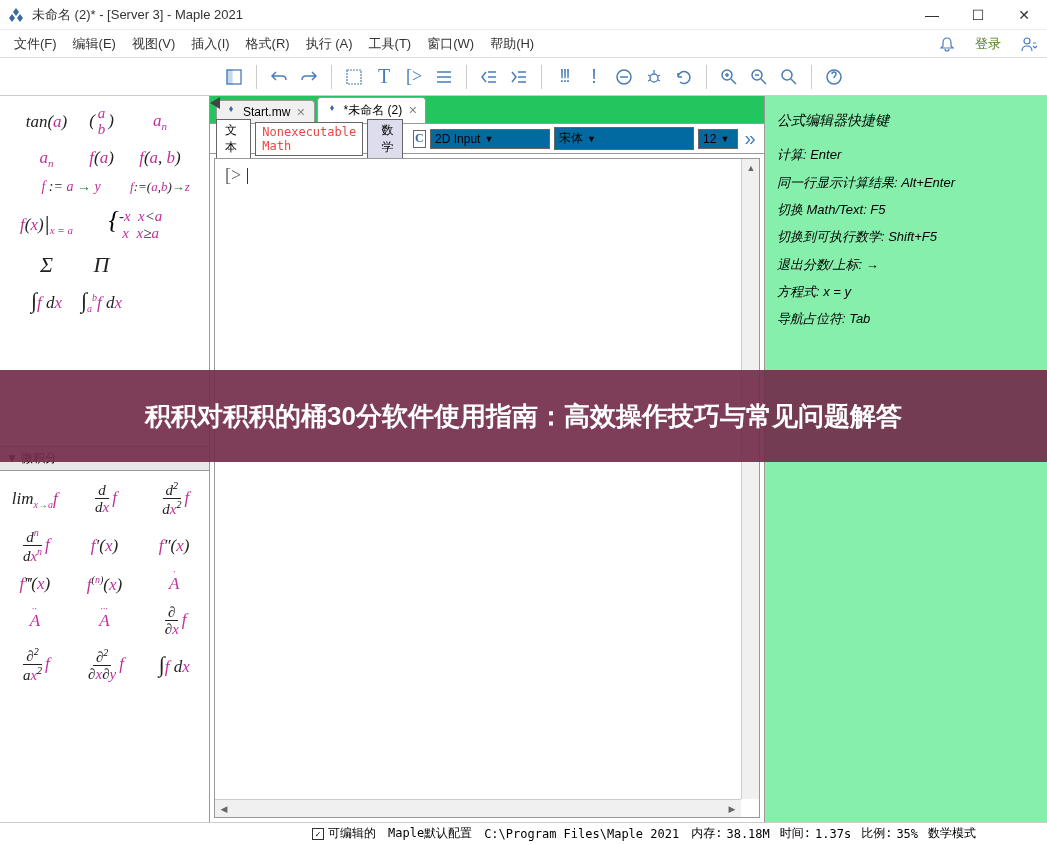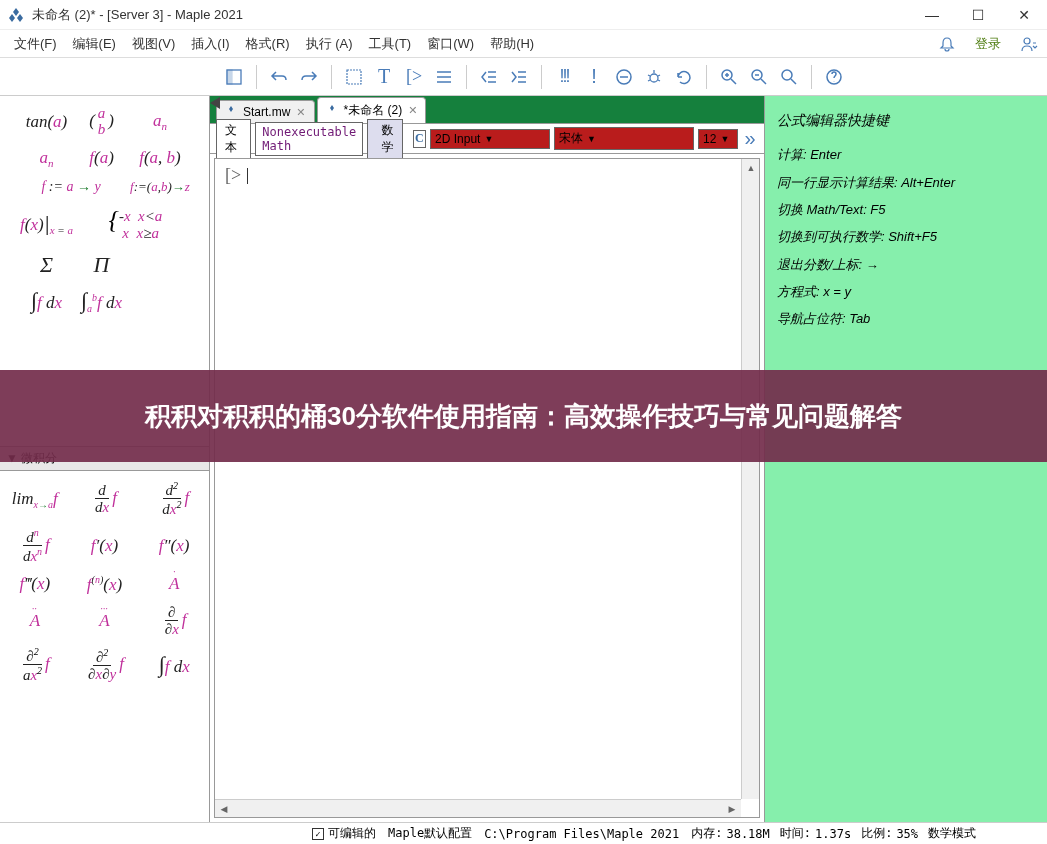--- a/index.html
+++ b/index.html
@@ -23,31 +23,31 @@
 .palette-grid { display: grid; grid-template-columns: repeat(3, 1fr); gap: 2px 4px; align-items: center; justify-items: center; }
 .pal-cell { padding: 4px 2px; text-align: center; font-style: italic; white-space: nowrap; }
 .mv { color: #c0309b; }
 .blk { color: #222; }
 .grn { color: #1a7a2a; }
 .palette-header { background: #e8e8e8; padding: 3px 6px; font-size: 12px; border-top: 1px solid #999; border-bottom: 1px solid #999; font-family: "Microsoft YaHei"; font-style: normal; }
 .palette2 { flex: 1; overflow: hidden; padding: 6px 2px; font-family: "Times New Roman", serif; font-size: 17px; }
 .content-area { flex: 1; display: flex; position: relative; }
 .splitter-pin { position: absolute; top: 2px; left: -1px; width: 0; height: 0; border-left: 6px solid transparent; border-right: 6px solid transparent; border-bottom: 10px solid #444; transform: rotate(-90deg); }
 .document-col { flex: 1; display: flex; flex-direction: column; border-right: 1px solid #999; }
-.tabbar { height: 28px; display: flex; align-items: flex-end; padding: 0 6px; border-bottom: 1px solid #999; background: #15803d; }
+.tabbar { height: 28px; display: flex; align-items: flex-end; padding: 0 6px; border-bottom: 1px solid #999; background: #22c55e; }
 .tab { display: flex; align-items: center; gap: 4px; padding: 4px 8px; border: 1px solid #999; border-bottom: none; border-radius: 4px 4px 0 0; background: #fff; margin-right: 2px; font-size: 12px; }
 .tab.active { background: #fff; }
 .tab.inactive { background: #f0f0f0; }
 .tab-icon { width: 14px; height: 14px; color: #3a6ba0; }
 .tab-close { font-size: 11px; color: #888; margin-left: 2px; }
 .format-bar { height: 30px; display: flex; align-items: center; padding: 4px 6px; gap: 4px; border-bottom: 1px solid #999; background: #fff; }
 .fmt-box { border: 1px solid #666; padding: 2px 6px; font-size: 12px; background: #fff; }
 .fmt-box.btn { padding: 2px 8px; }
 .fmt-box.sel { background: #dde; text-align: right; }
-.fmt-dropdown { border: 1px solid #666; padding: 2px 4px; font-size: 12px; display: flex; align-items: center; background: #b91c1c; }
+.fmt-dropdown { border: 1px solid #666; padding: 2px 4px; font-size: 12px; display: flex; align-items: center; background: #0369a1; }
 .fmt-dropdown .arrow { margin-left: 4px; font-size: 9px; }
 .c-icon { width: 18px; height: 18px; border: 1px solid #666; display: flex; align-items: center; justify-content: center; font-family: serif; font-weight: bold; color: #3a6ba0; margin-left: 6px; }
 .worksheet { flex: 1; background: #fff; position: relative; border: 1px solid #999; margin: 4px; }
 .ws-content { padding: 6px 10px; font-family: serif; font-size: 16px; display: flex; align-items: center; gap: 6px; }
 .prompt-bracket { color: #666; font-size: 18px; }
 .cursor { border-left: 1px solid #333; height: 16px; display: inline-block; }
 .ws-scrollbar-v { position: absolute; right: 0; top: 0; bottom: 18px; width: 18px; background: #f0f0f0; border-left: 1px solid #ccc; }
 .ws-scrollbar-h { position: absolute; left: 0; right: 18px; bottom: 0; height: 18px; background: #f0f0f0; border-top: 1px solid #ccc; display: flex; }
 .sb-btn { width: 18px; height: 18px; display: flex; align-items: center; justify-content: center; font-size: 9px; color: #666; }
 .hint-panel { width: 310px; padding: 10px 12px; background: #86efac; font-size: 13px; line-height: 2.1; font-style: italic; }
@@ -297,21 +297,21 @@
                 <path fill="#3a6ba0" d="M6 1 L8 4 L6 7 L4 4 Z"></path>
               </svg>
             </span>
           <span>*未命名 (2)</span>
           <span class="tab-close">✕</span>
         </div>
       </div>
 
       <div class="format-bar">
         <div class="fmt-box btn">文本</div>
-        <div class="fmt-box" style="color:#701a75;font-family:monospace">Nonexecutable Math</div>
+        <div class="fmt-box" style="color:#ef4444;font-family:monospace">Nonexecutable Math</div>
         <div class="fmt-box btn sel">数学</div>
         <div class="c-icon">C</div>
         <div class="fmt-dropdown" style="flex:1;min-width:120px">
             <span>2D Input</span>
             <span class="arrow">▼</span>
           </div>
         <div class="fmt-dropdown" style="min-width:140px">
             <span>宋体</span>
             <span class="arrow">▼</span>
           </div>

